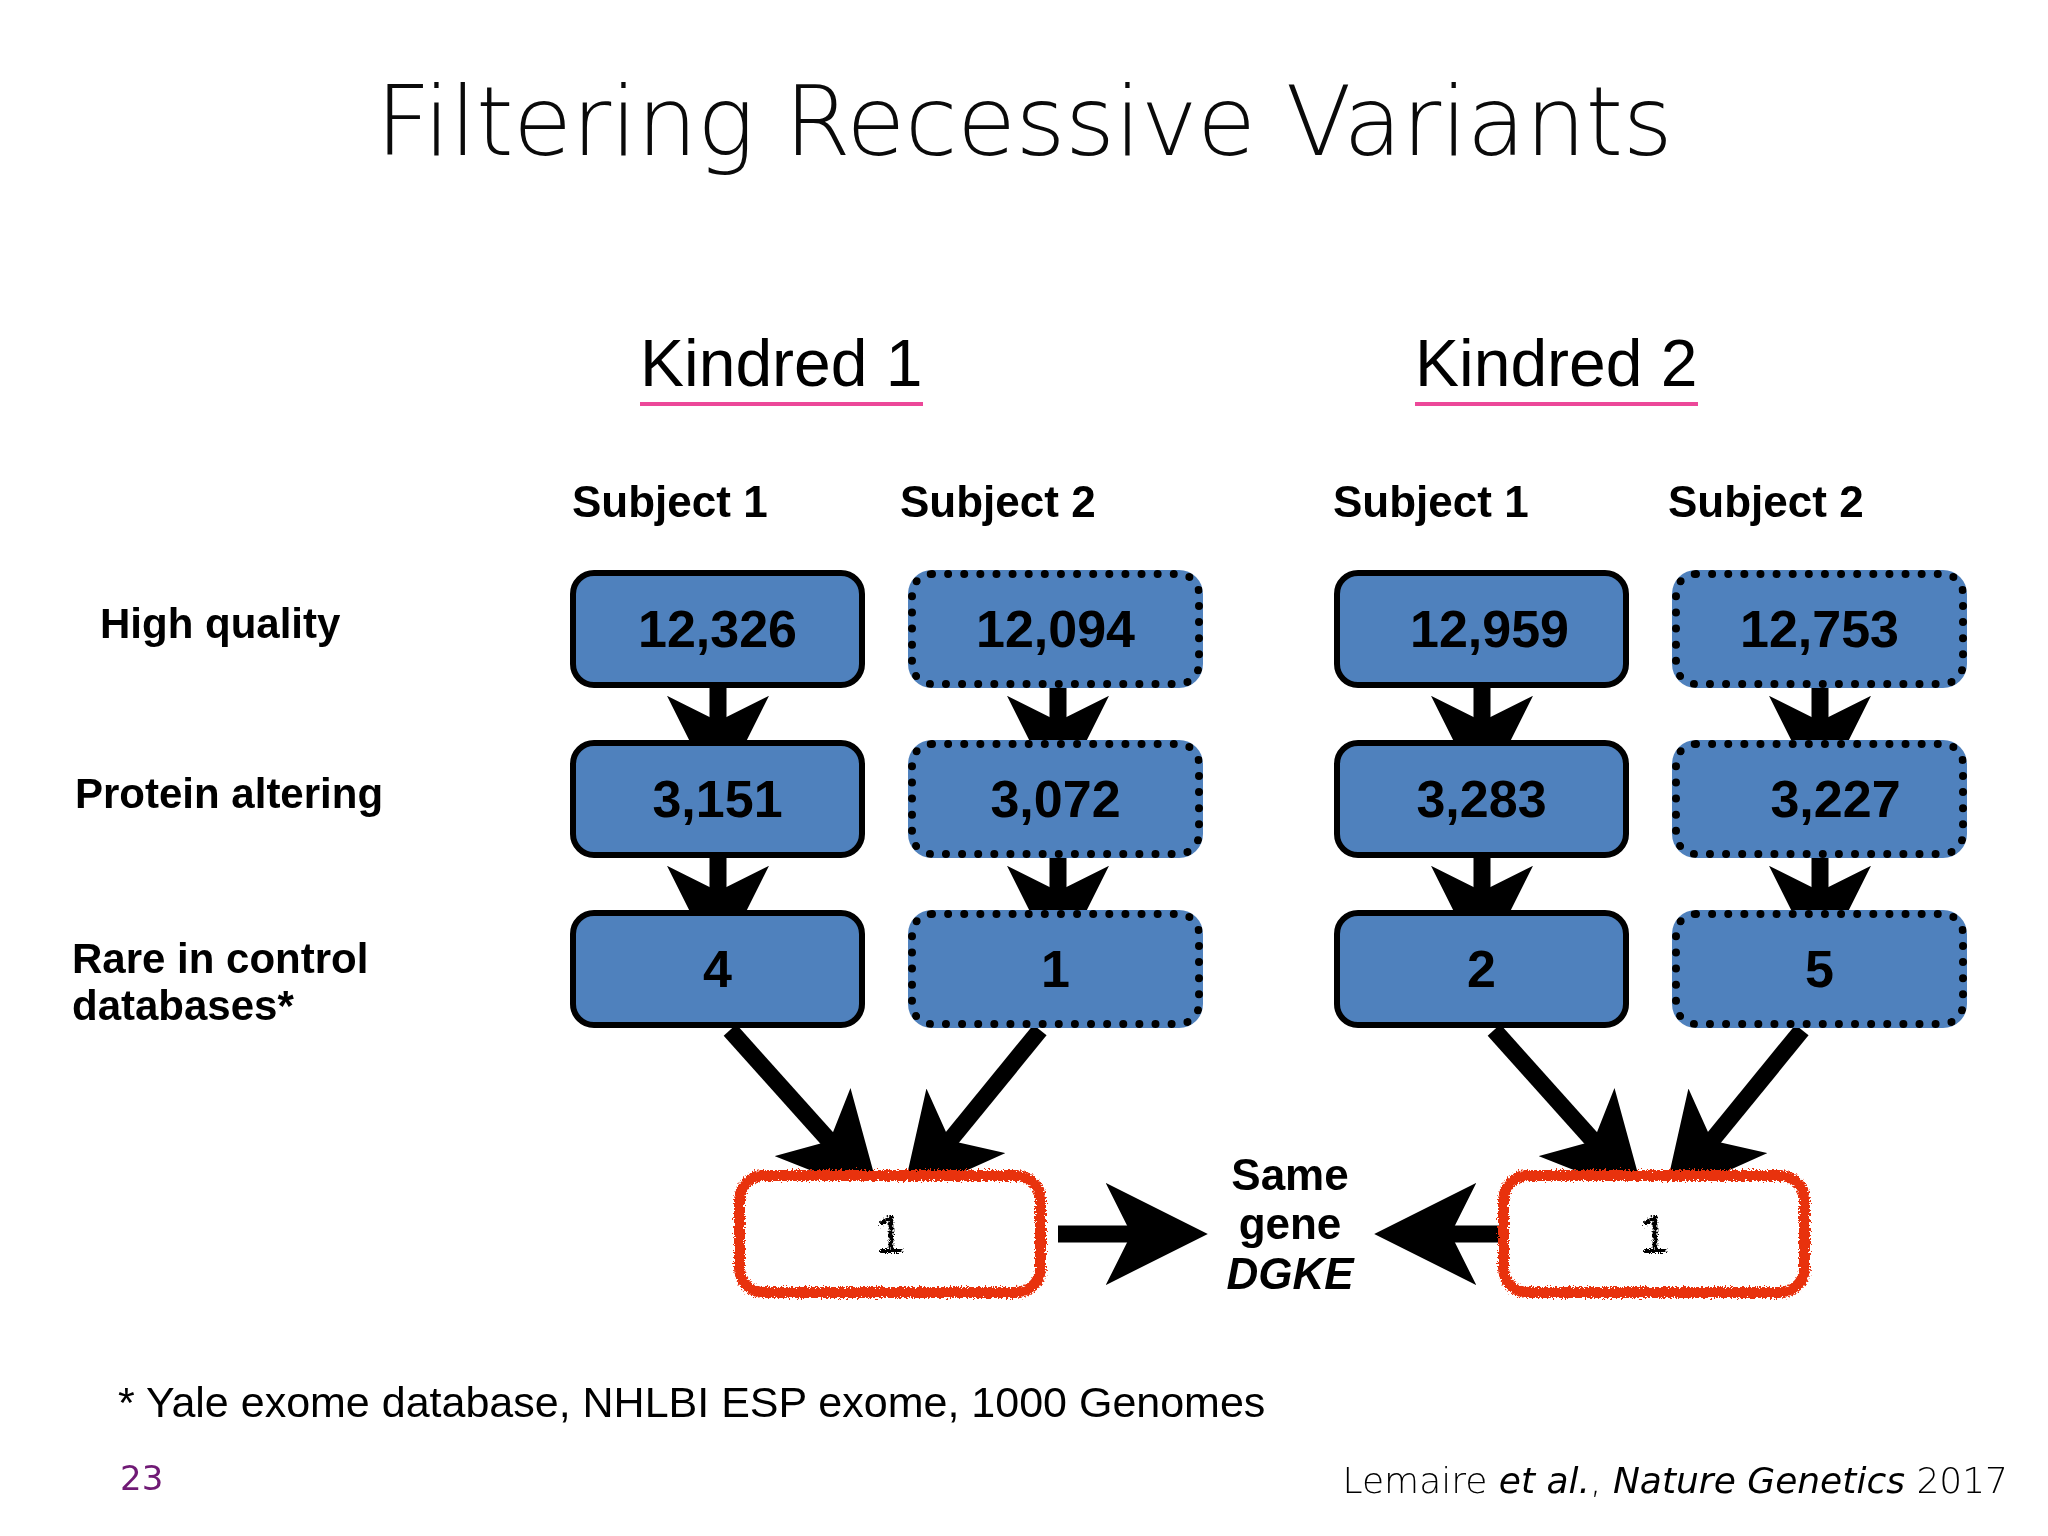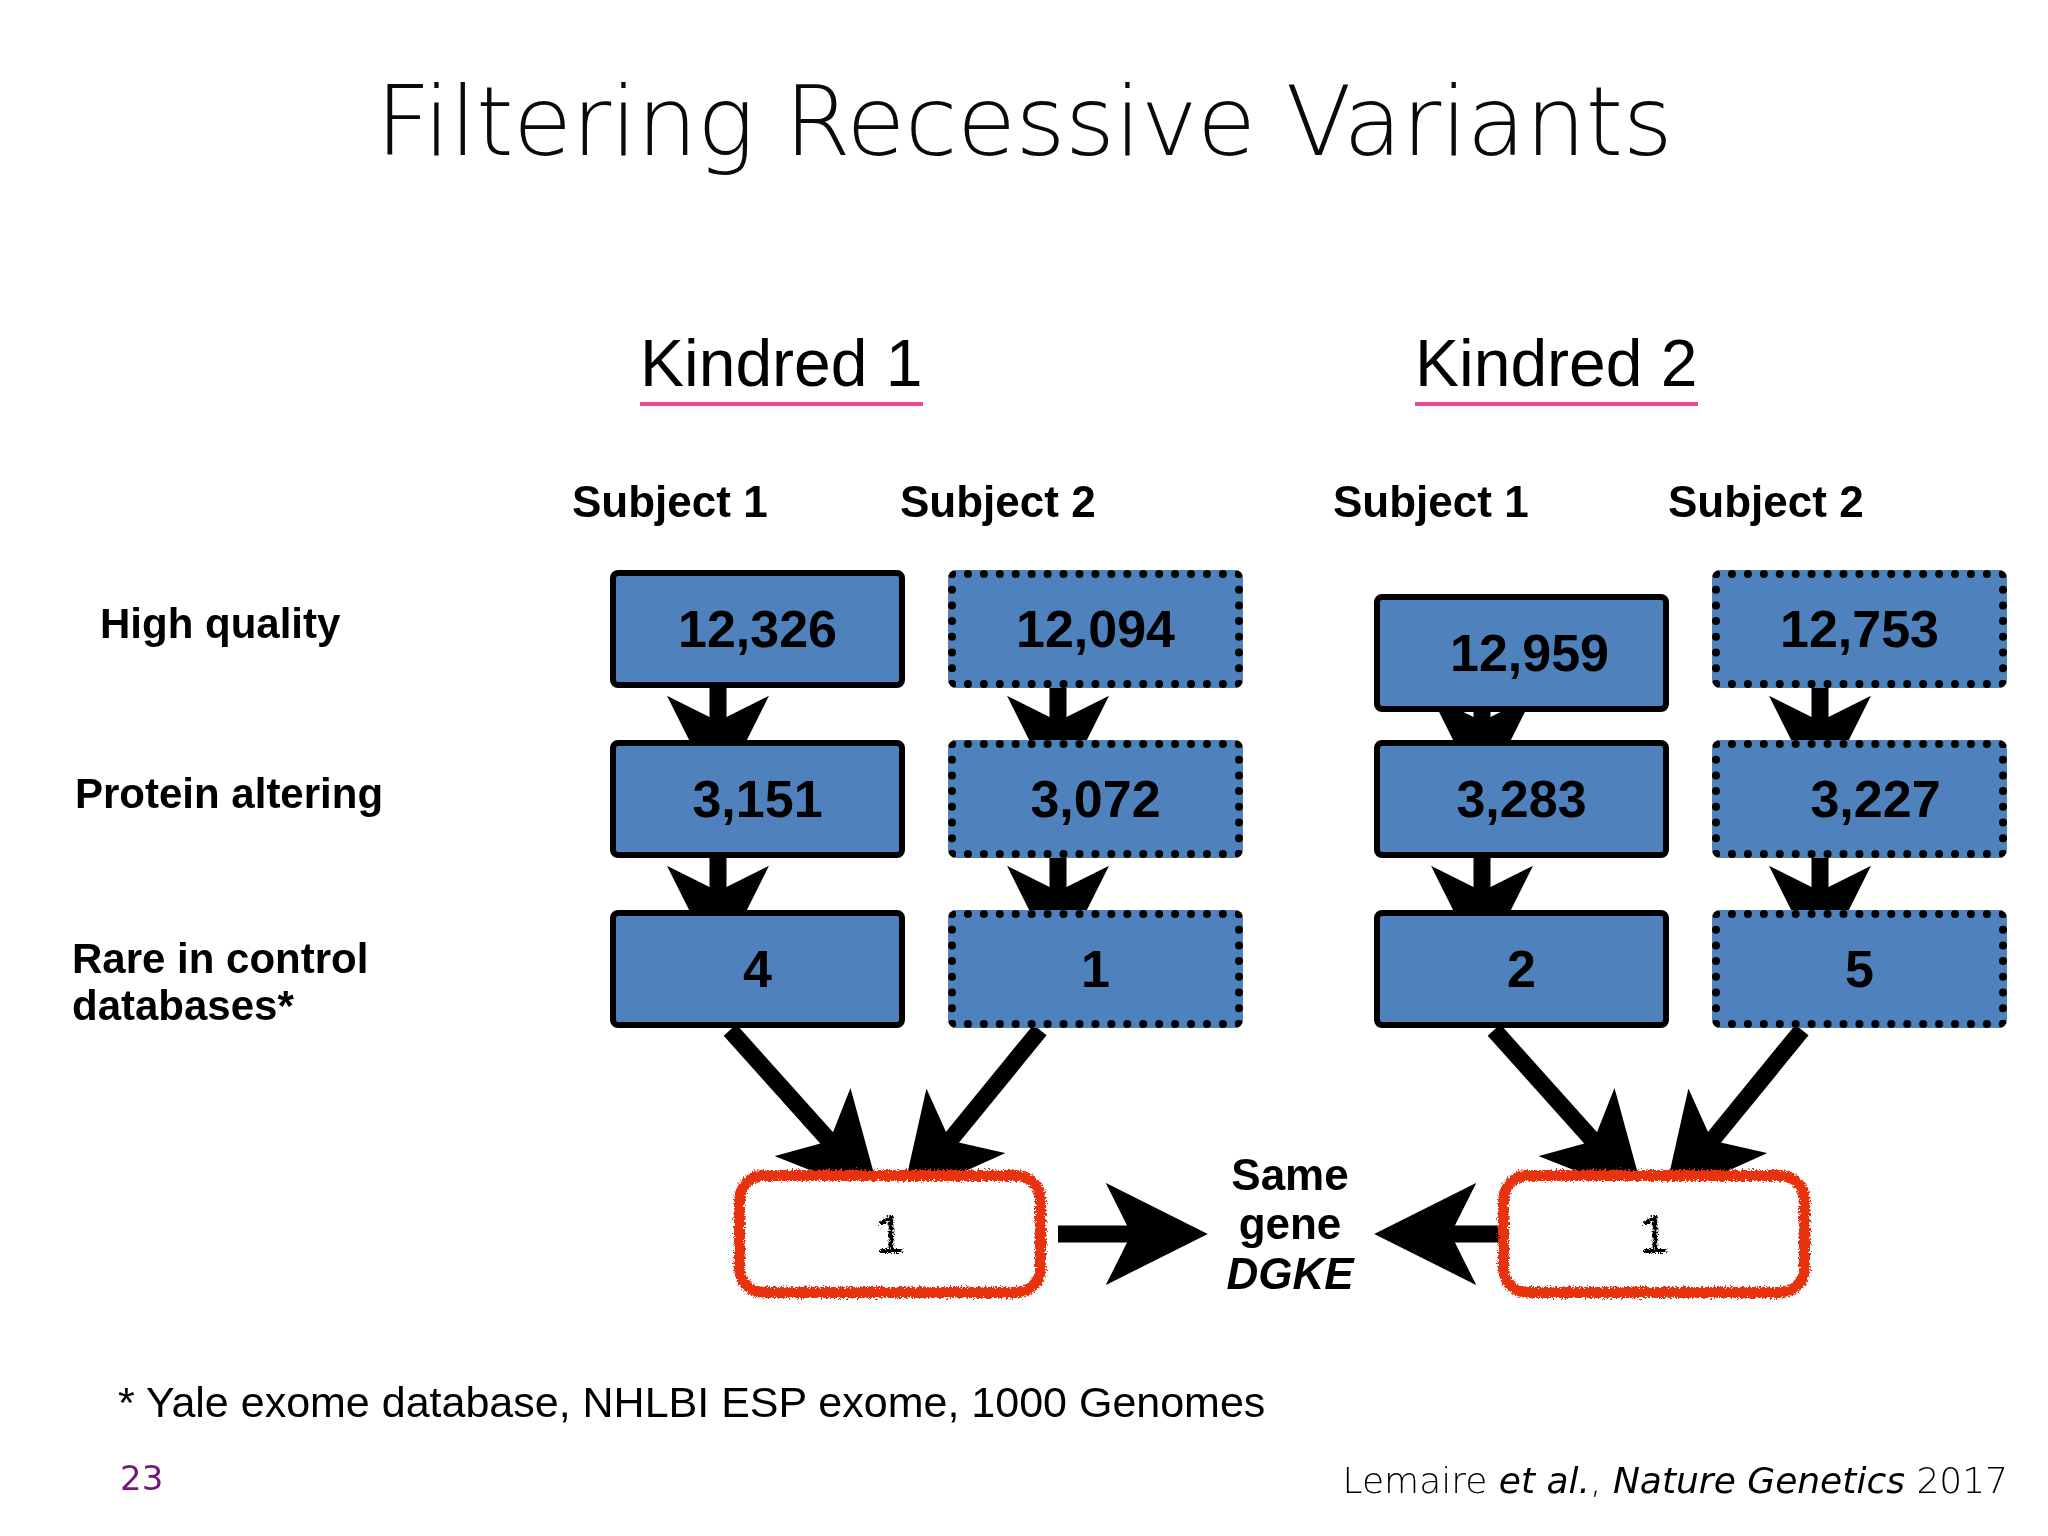--- a/index.html
+++ b/index.html
@@ -72,32 +72,31 @@
   }
   #label-high-quality     { left: 100px; top: 600px;  width: 470px; }
   #label-protein-altering { left: 75px;  top: 770px;  width: 500px; }
   #label-rare-control     { left: 72px;  top: 895px;  width: 470px; margin-top: 40px; }
 
   
   .node-box {
     position: absolute;
     width: 295px;
     height: 118px;
-    border-radius: 8px;
+    border-radius: 24px;
     background: #4f81bd;
     box-sizing: border-box;
     display: flex;
     align-items: center;
     justify-content: center;
     font-family: "Liberation Sans", sans-serif;
     font-weight: bold;
     font-size: 52px;
     color: #000;
     z-index: 3;
-    margin-left: 40px;
   }
   .node-box.solid  { border: 6px solid #000; }
   .node-box.dotted { border: 8px dotted #000; }
 
   
   .result-box {
     position: absolute;
     width: 312px;
     height: 128px;
     border-radius: 30px;
@@ -237,21 +236,21 @@
 </svg>
 
 <div class="node-box solid" style="left:570px;  top:570px;">12,326</div>
 <div class="node-box solid" style="left:570px;  top:740px;">3,151</div>
 <div class="node-box solid" style="left:570px;  top:910px;">4</div>
 
 <div class="node-box dotted" style="left:908px;  top:570px;">12,094</div>
 <div class="node-box dotted" style="left:908px;  top:740px;">3,072</div>
 <div class="node-box dotted" style="left:908px;  top:910px;">1</div>
 
-<div class="node-box solid" style="left:1334px; top:594px;padding-left:16px;">12,959</div>
+<div class="node-box solid" style="left:1334px; top:570px;padding-left:16px;">12,959</div>
 <div class="node-box solid" style="left:1334px; top:740px;">3,283</div>
 <div class="node-box solid" style="left:1334px; top:910px;">2</div>
 
 <div class="node-box dotted" style="left:1672px; top:570px;">12,753</div>
 <div class="node-box dotted" style="left:1672px; top:740px;padding-left:32px;">3,227</div>
 <div class="node-box dotted" style="left:1672px; top:910px;">5</div>
 
 <div class="result-box" style="left:734px;  top:1170px;">1</div>
 <div class="result-box" style="left:1498px; top:1170px;">1</div>
 

